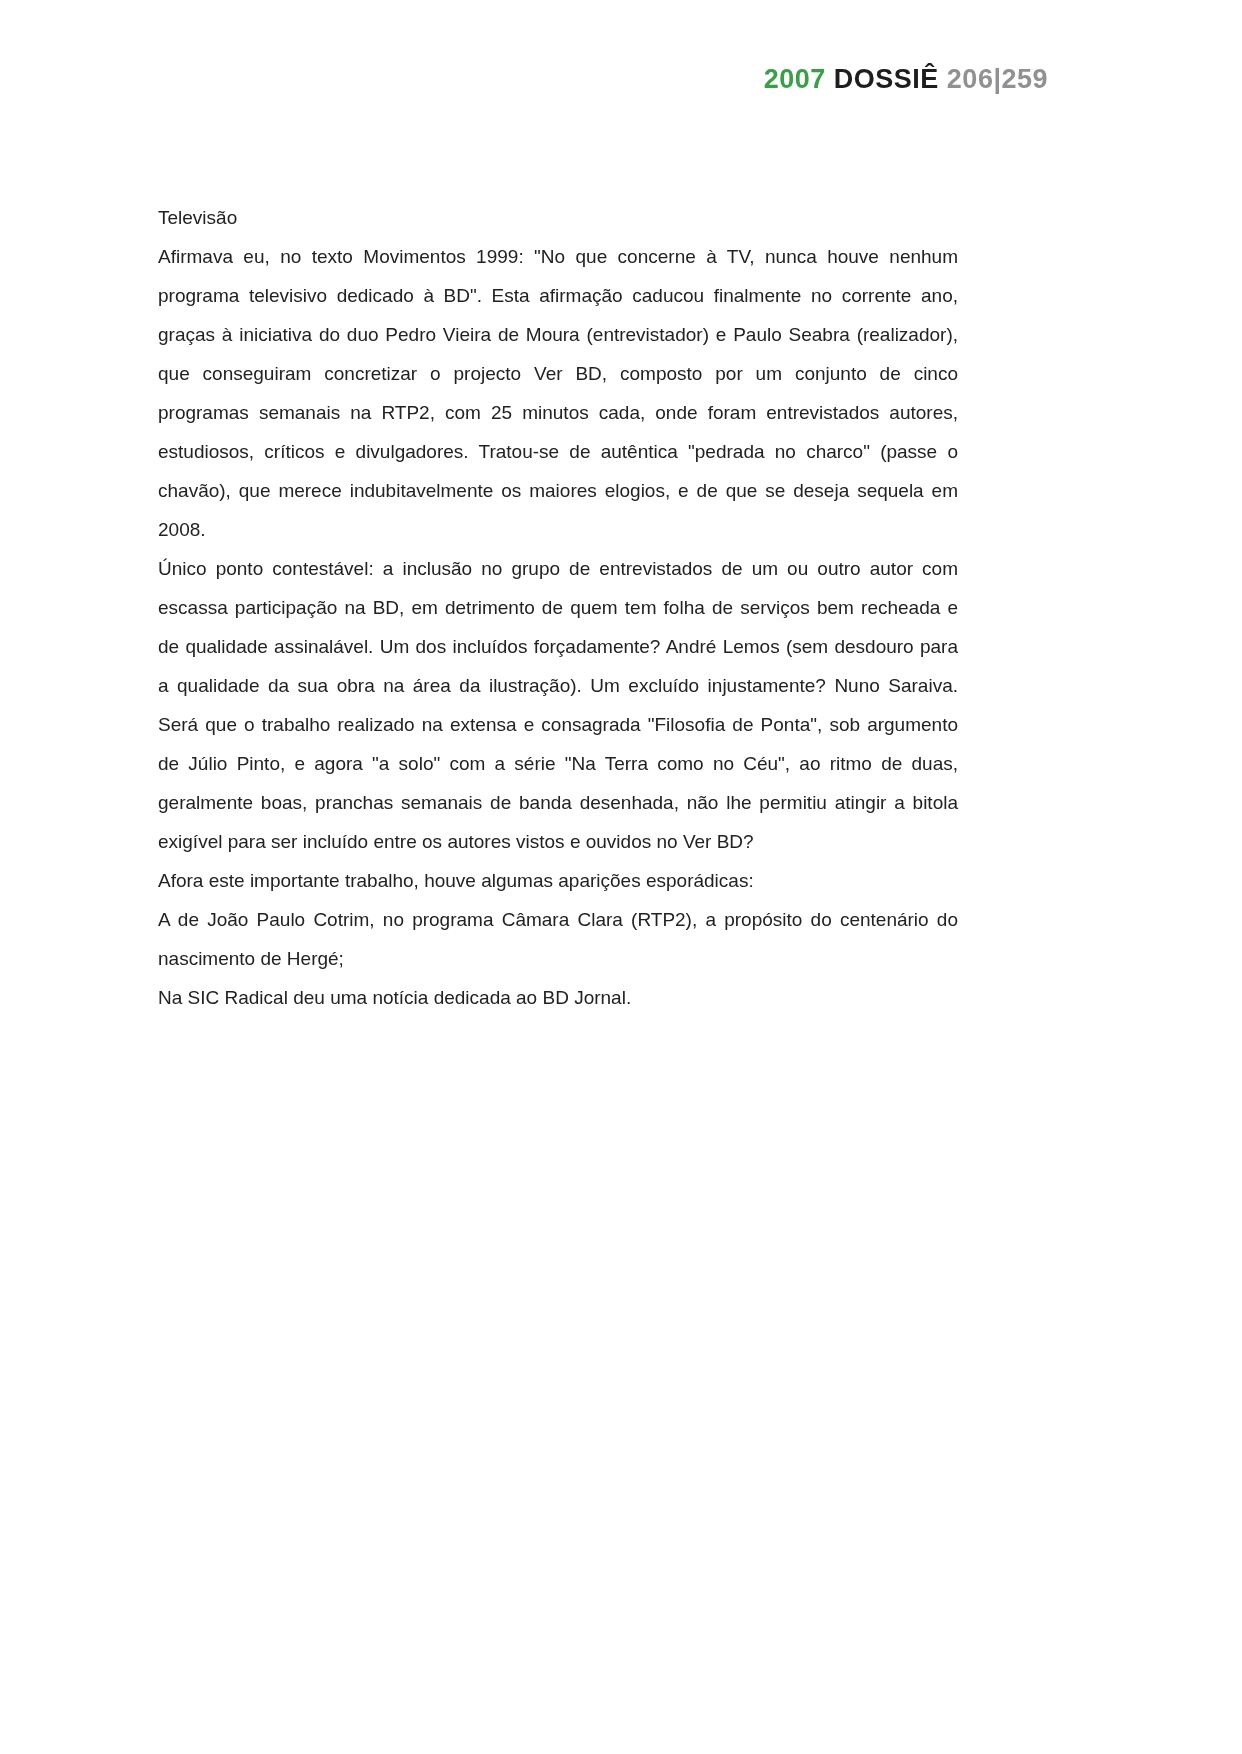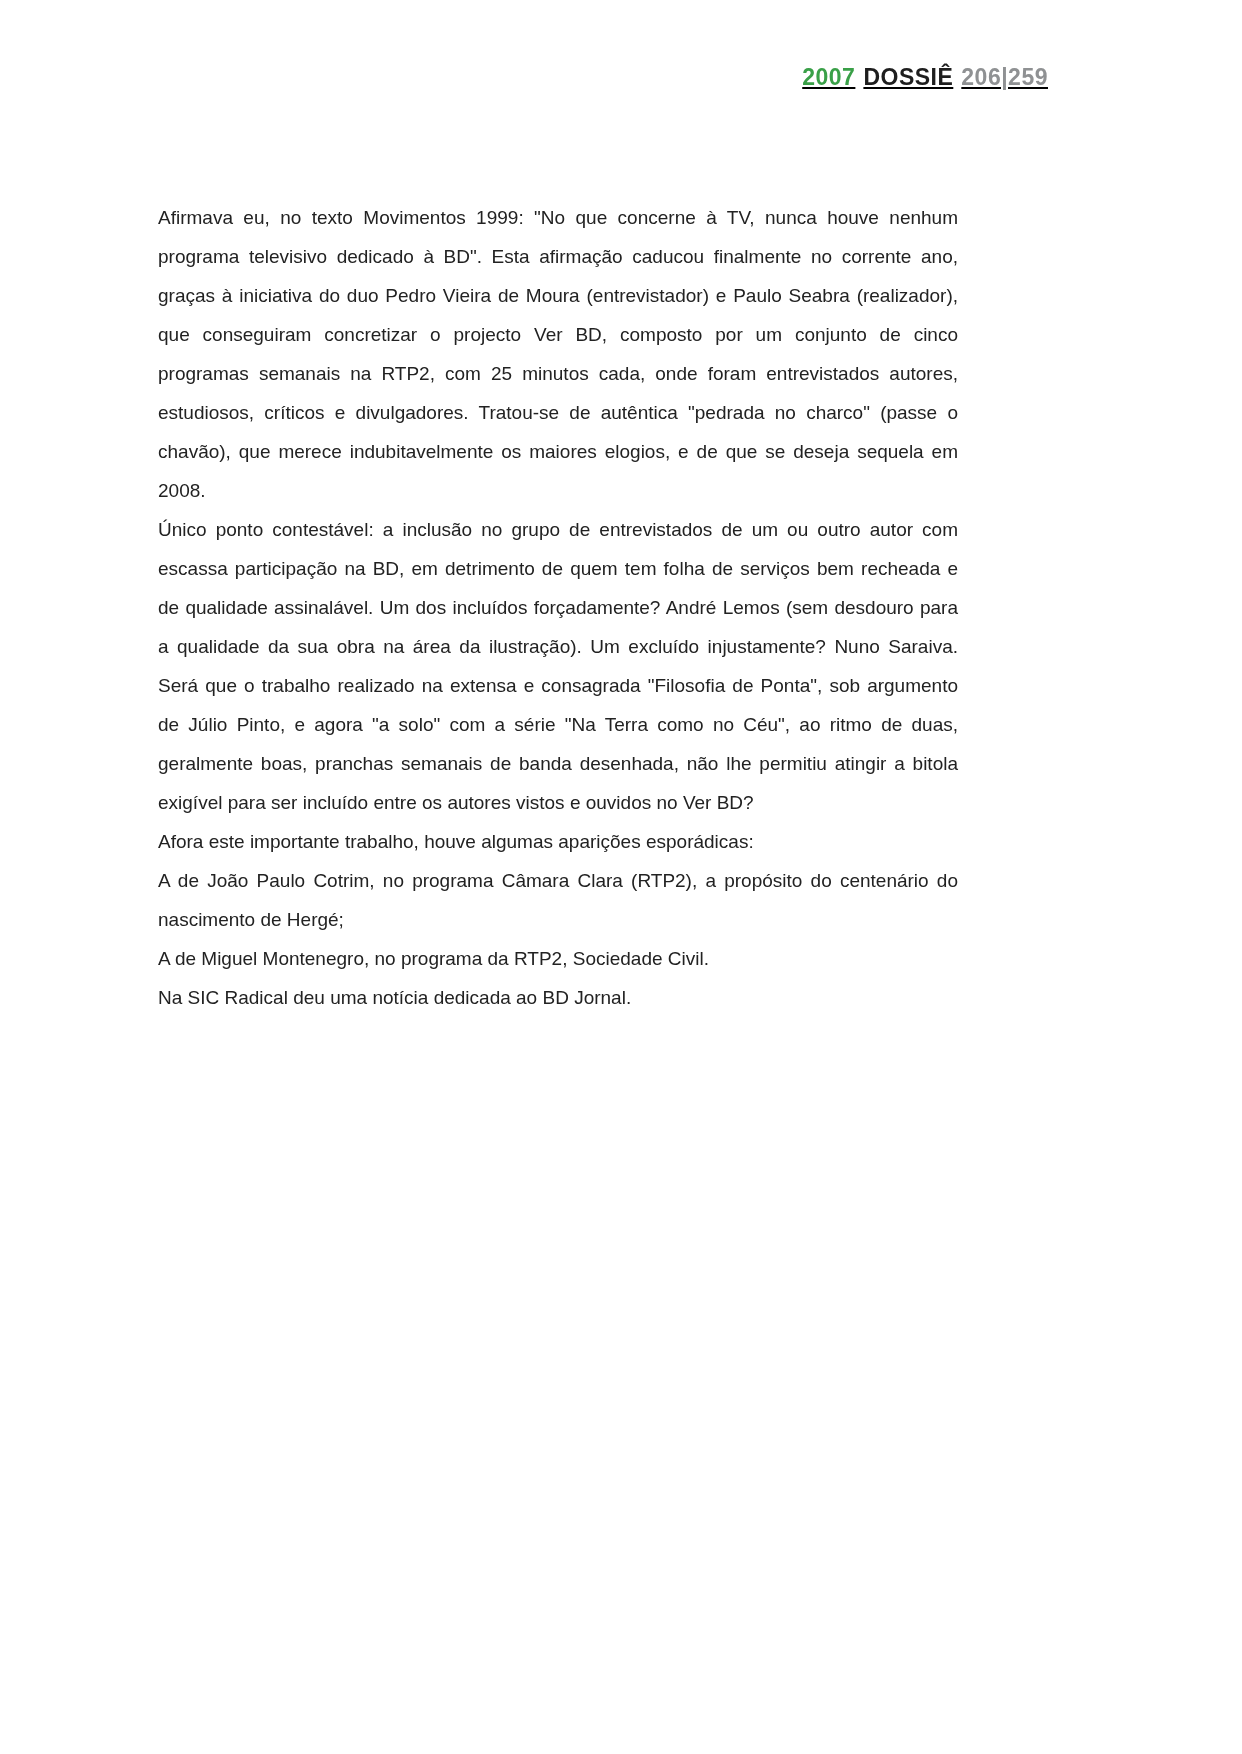--- a/index.html
+++ b/index.html
@@ -12,25 +12,24 @@
     width: 1242px;
     height: 1754px;
     background: #ffffff;
     overflow: hidden;
     font-family: "Liberation Sans", sans-serif;
   }
   .header {
     position: absolute;
     top: 64px;
     right: 194px;
-    font-size: 23px;
+    font-size: 27px;
     font-weight: bold;
     letter-spacing: 0.5px;
     white-space: nowrap;
-    text-decoration: underline;
   }
   .header .year   { color: #3aa048; margin-right: 8px; }
   .header .title  { color: #1e1e1e; margin-right: 8px; }
   .header .pages  { color: #8f9193; }
   .content {
     position: absolute;
     left: 158px;
     top: 198px;
     width: 800px;
     font-size: 19px;
@@ -48,21 +47,21 @@
 </head>
 <body>
 
 <div class="page">
 
   <div class="header">
     <span class="year">2007</span><span class="title">DOSSIÊ</span><span class="pages">206|259</span>
   </div>
 
   <div class="content">
+    <p class="section-title">Televisão</p>
     <p>Afirmava eu, no texto Movimentos 1999: "No que concerne à TV, nunca houve nenhum programa televisivo dedicado à BD". Esta afirmação caducou finalmente no corrente ano, graças à iniciativa do duo Pedro Vieira de Moura (entrevistador) e Paulo Seabra (realizador), que conseguiram concretizar o projecto Ver BD, composto por um conjunto de cinco programas semanais na RTP2, com 25 minutos cada, onde foram entrevistados autores, estudiosos, críticos e divulgadores. Tratou-se de autêntica "pedrada no charco" (passe o chavão), que merece indubitavelmente os maiores elogios, e de que se deseja sequela em 2008.</p>
     <p>Único ponto contestável: a inclusão no grupo de entrevistados de um ou outro autor com escassa participação na BD, em detrimento de quem tem folha de serviços bem recheada e de qualidade assinalável. Um dos incluídos forçadamente? André Lemos (sem desdouro para a qualidade da sua obra na área da ilustração). Um excluído injustamente? Nuno Saraiva. Será que o trabalho realizado na extensa e consagrada "Filosofia de Ponta", sob argumento de Júlio Pinto, e agora "a solo" com a série "Na Terra como no Céu", ao ritmo de duas, geralmente boas, pranchas semanais de banda desenhada, não lhe permitiu atingir a bitola exigível para ser incluído entre os autores vistos e ouvidos no Ver BD?</p>
     <p>Afora este importante trabalho, houve algumas aparições esporádicas:</p>
     <p>A de João Paulo Cotrim, no programa Câmara Clara (RTP2), a propósito do centenário do nascimento de Hergé;</p>
-    <p>A de Miguel Montenegro, no programa da RTP2, Sociedade Civil.</p>
     <p>Na SIC Radical deu uma notícia dedicada ao BD Jornal.</p>
   </div>
 
 </div>
 
 </body></html>

